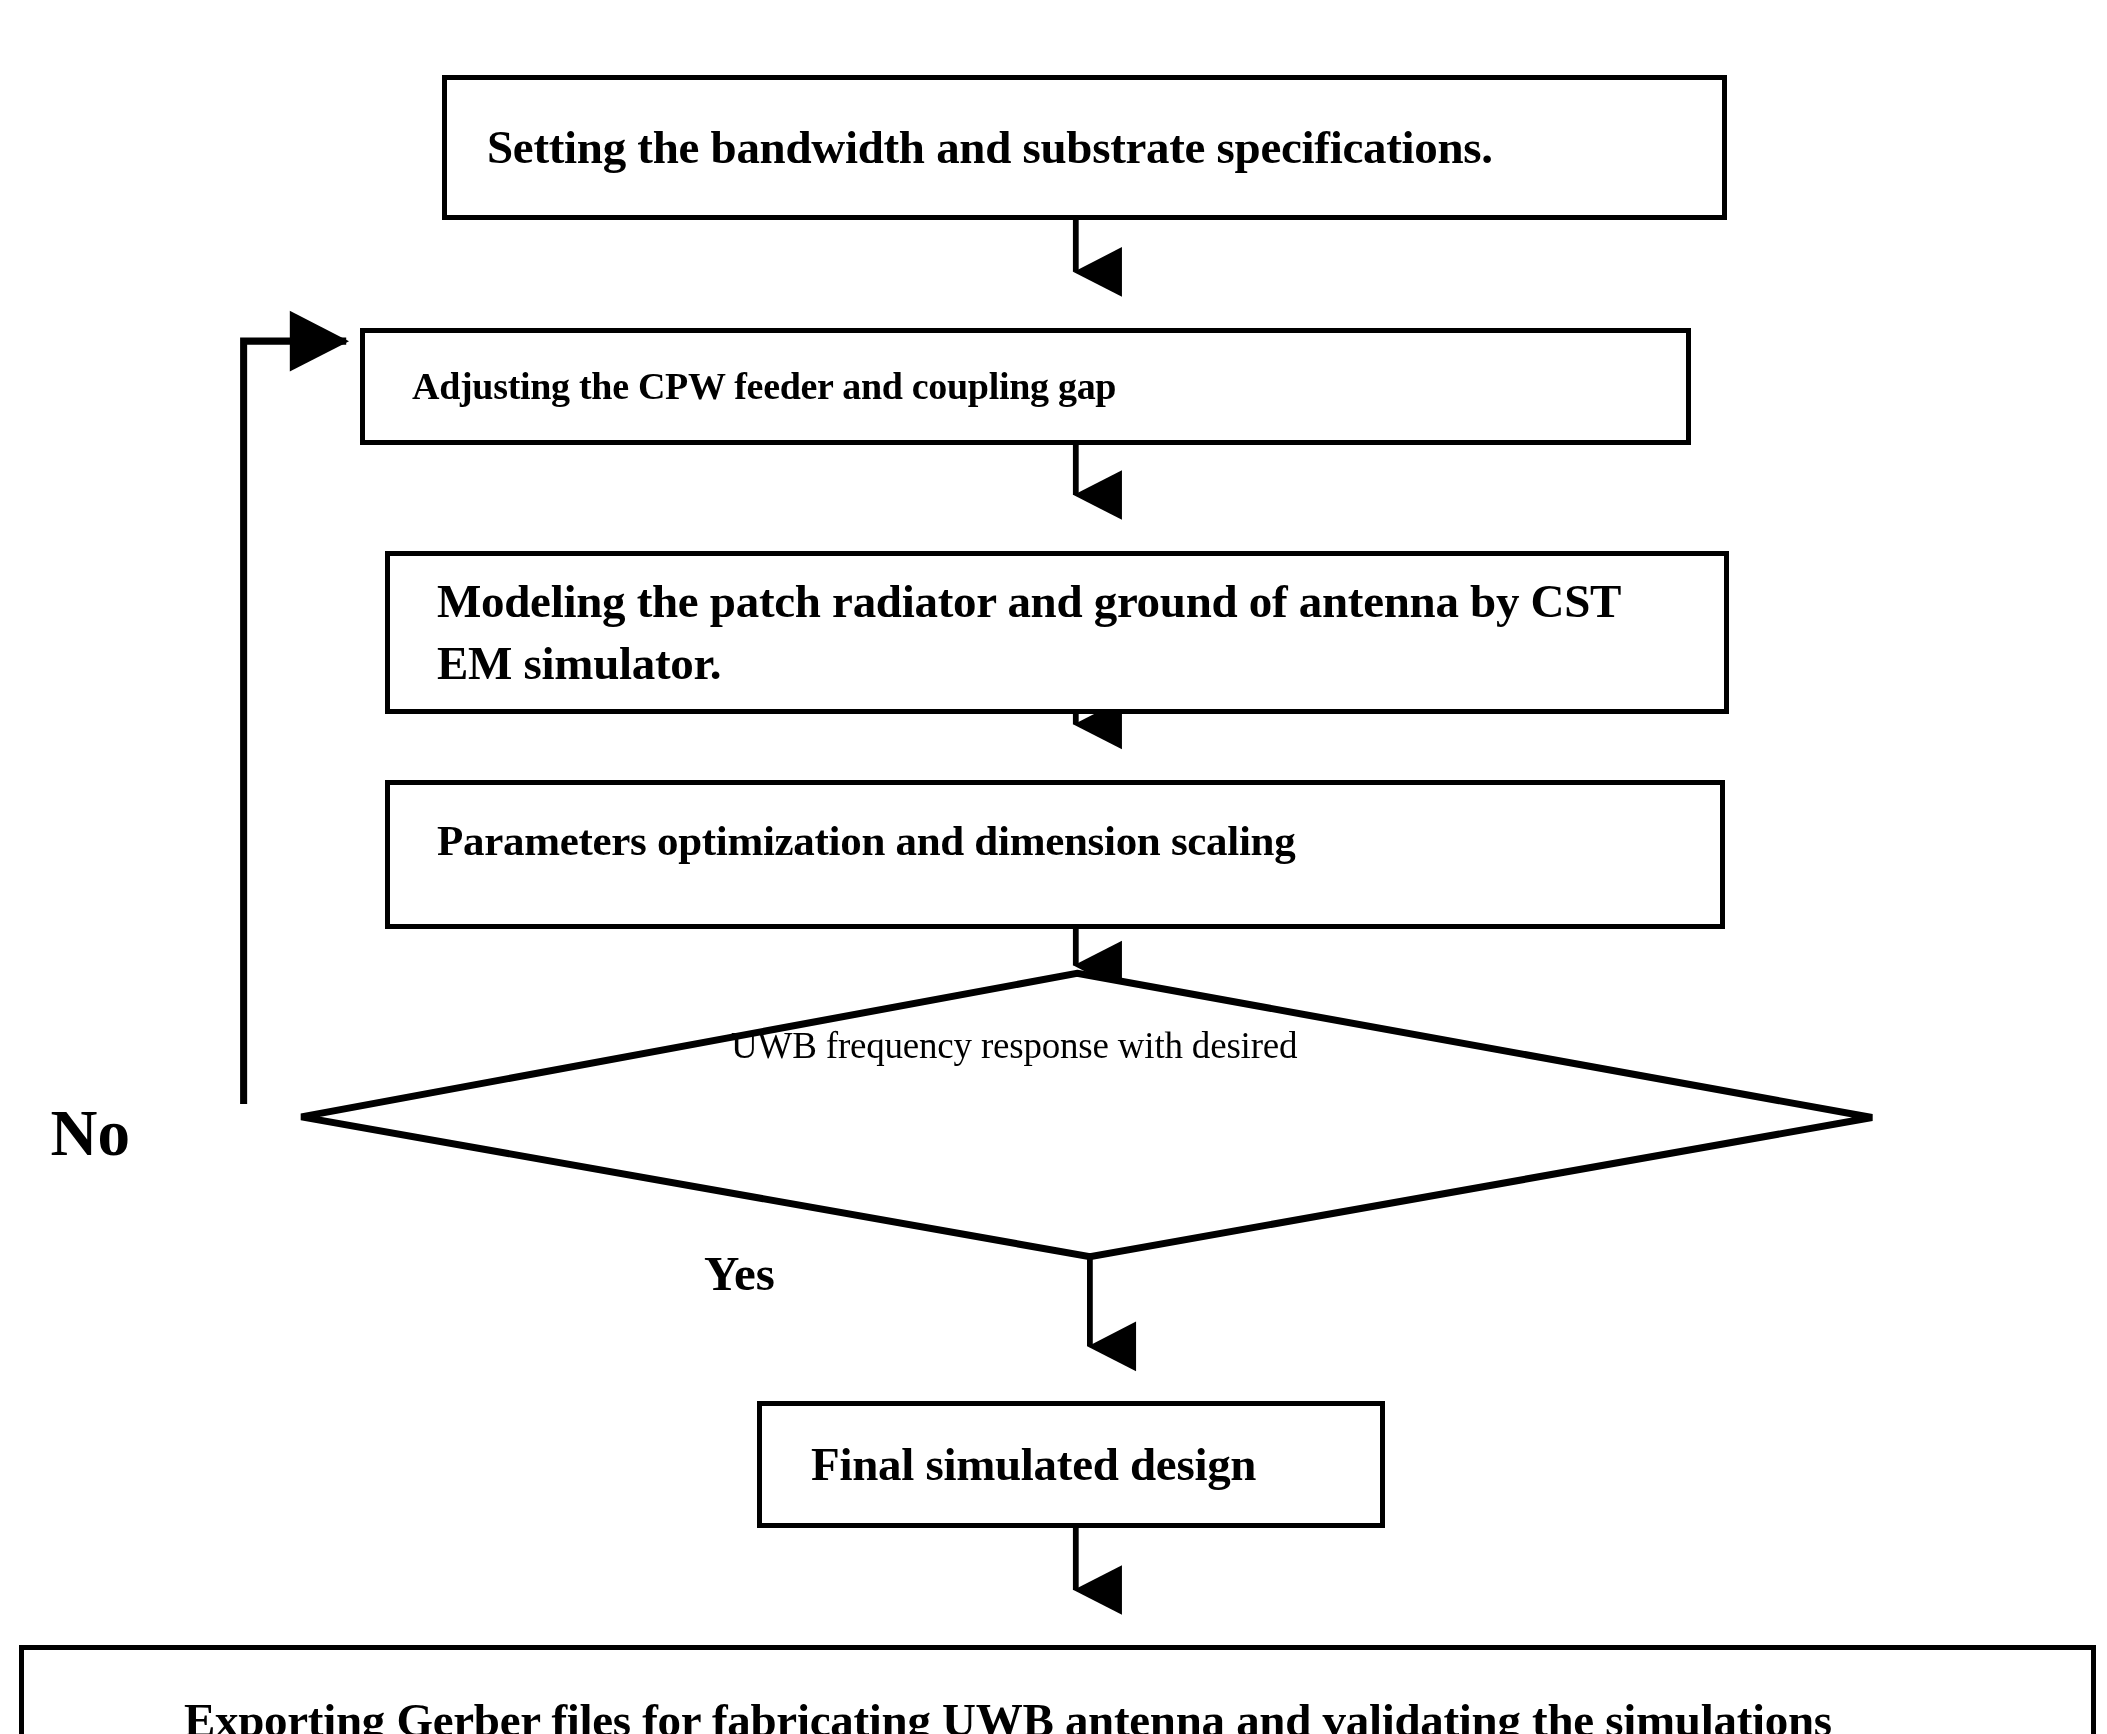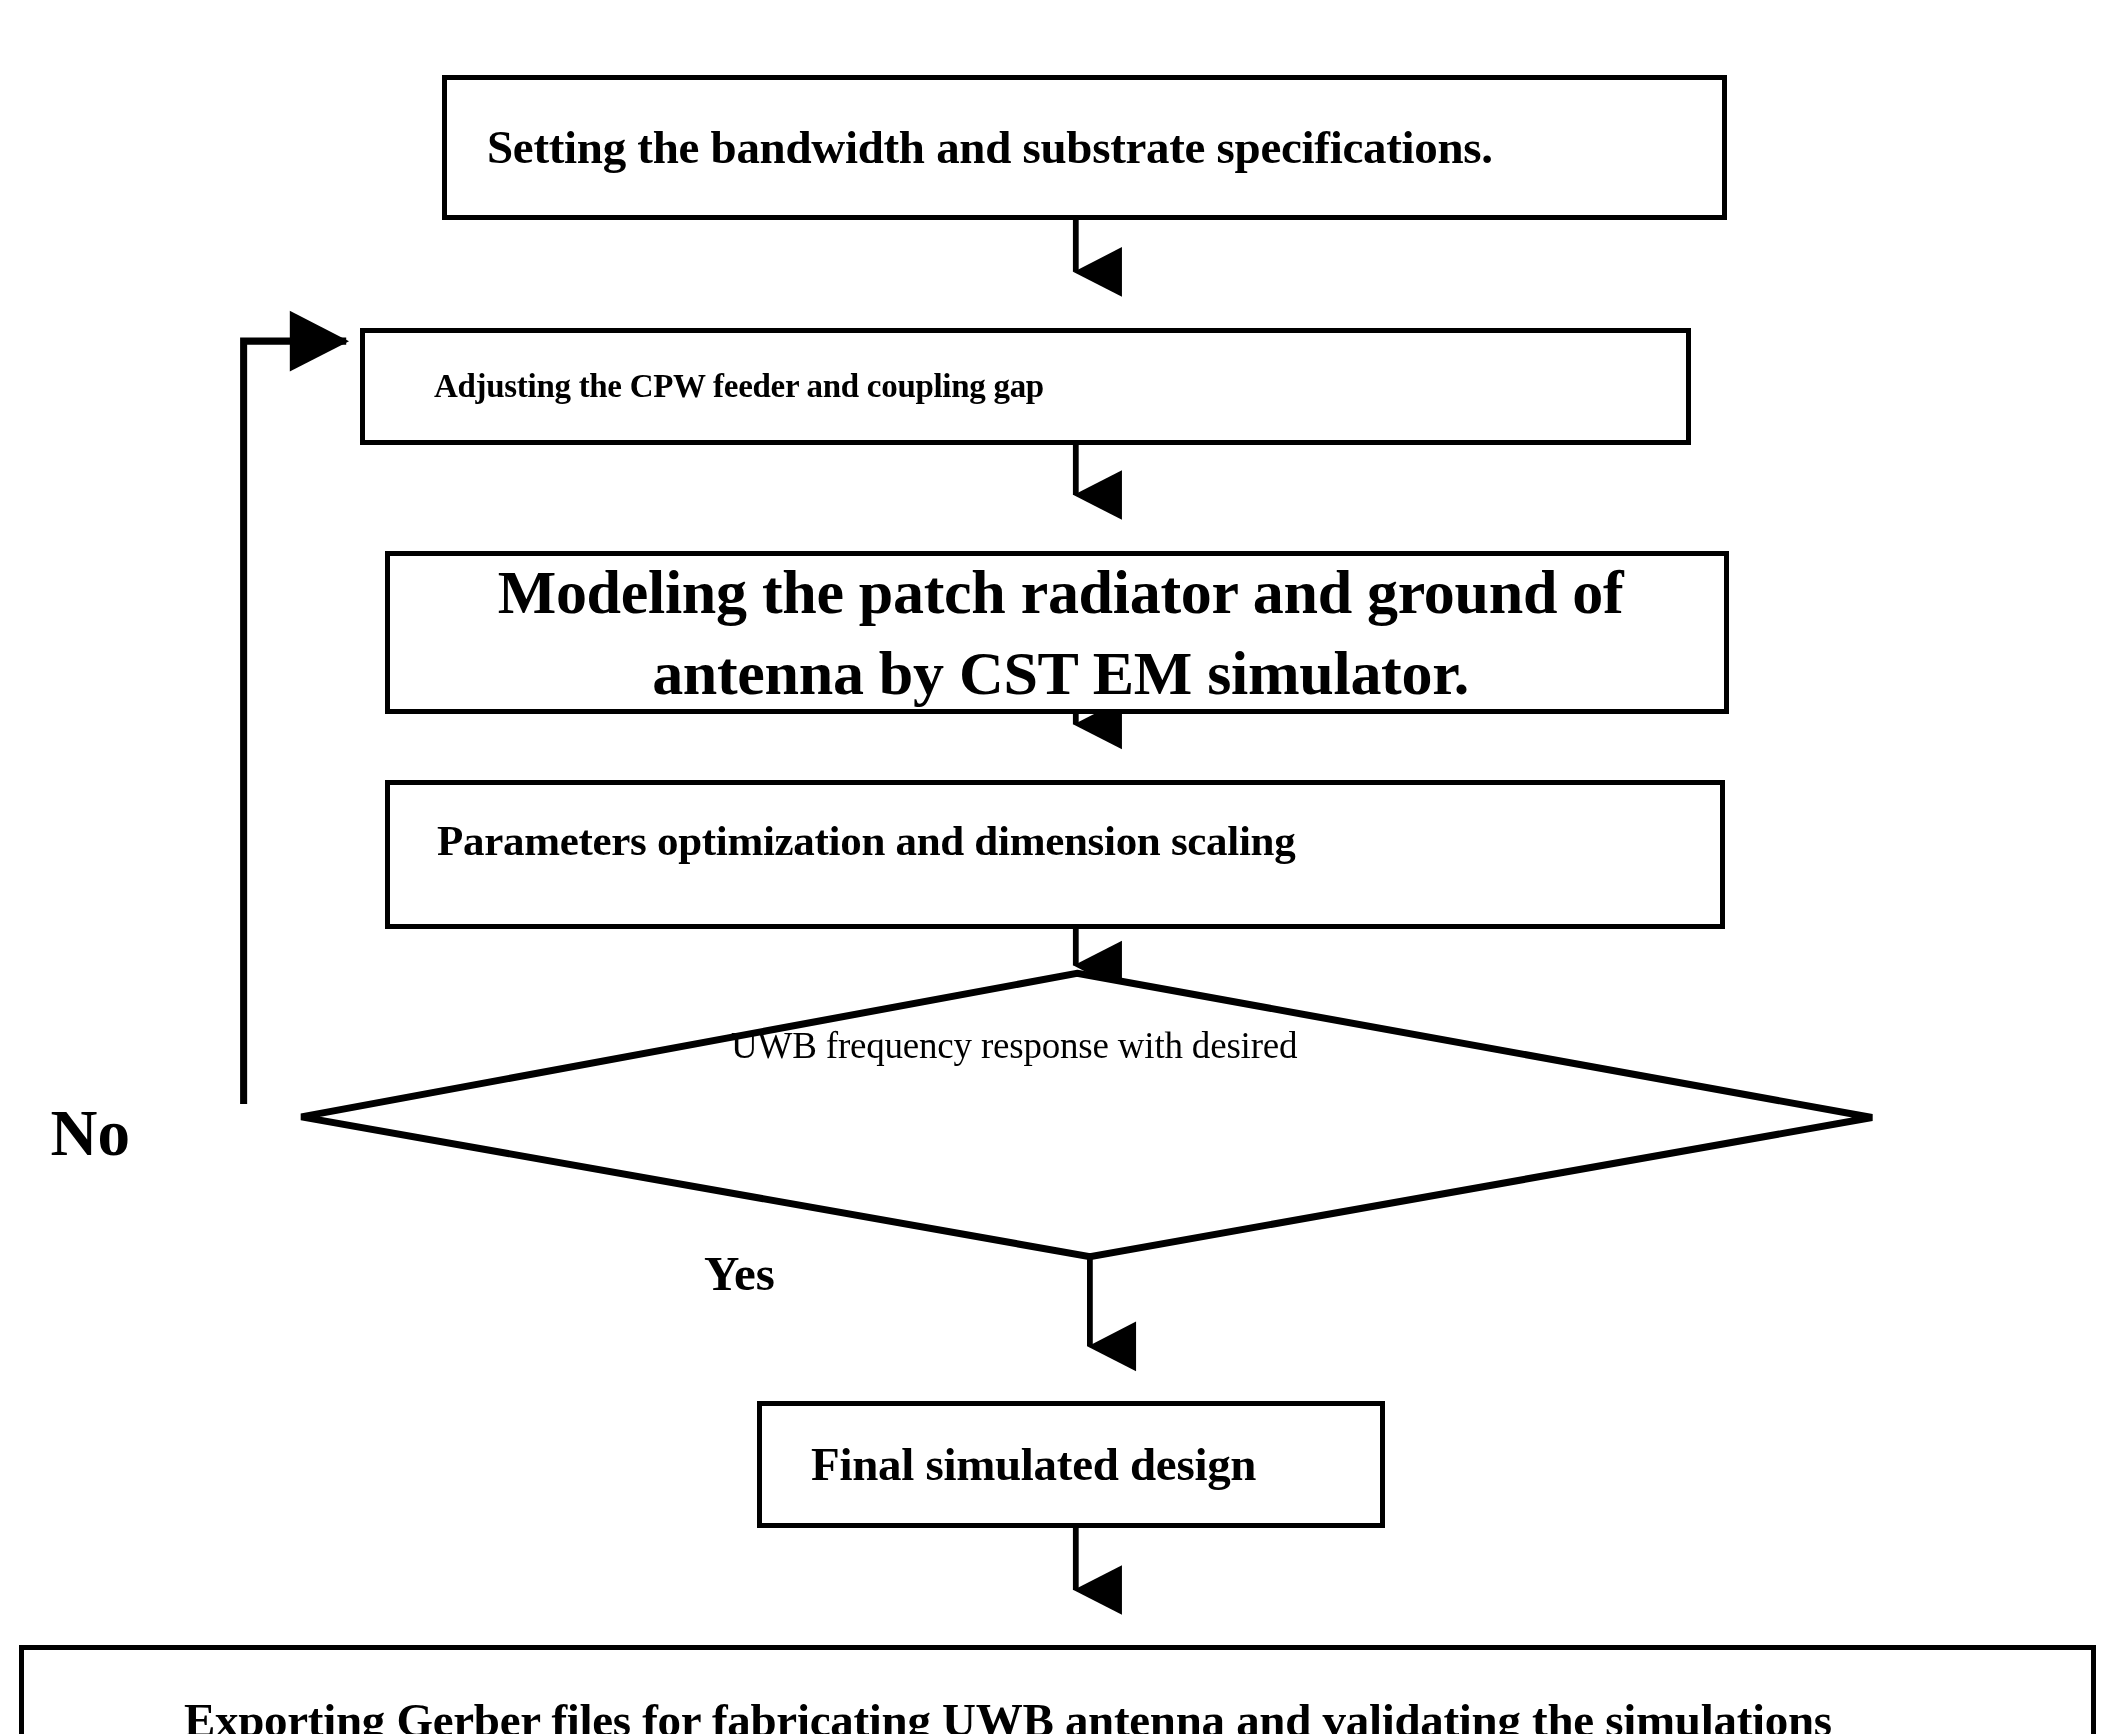--- a/index.html
+++ b/index.html
@@ -39,24 +39,24 @@
     font-weight: bold;
     color: #000000;
     line-height: 1.30;
     letter-spacing: -0.3px;
   }
   
   #box-setting      { left: 442px;  top: 29px;   width: 1285px; height: 145px; }
   #box-setting .txt { padding: 0 0 0 40px; font-size: 47px; }
 
   #box-adjusting      { left: 360px;  top: 282px;  width: 1331px; height: 117px; }
-  #box-adjusting .txt { padding: 0 0 0 69px; font-size: 33px; }
+  #box-adjusting .txt { padding: 0 0 0 47px; font-size: 38px; }
 
   #box-modeling      { left: 385px;  top: 505px;  width: 1344px; height: 163px; }
-  #box-modeling .txt { padding: 0 40px 0 47px; font-size: 62px; text-align: center; }
+  #box-modeling .txt { padding: 0 40px 0 47px; font-size: 47px; }
 
   #box-parameters      { left: 385px;  top: 734px; width: 1340px; height: 149px; }
   #box-parameters .txt { padding: 0 0 0 47px; font-size: 43px; align-self: flex-start; margin-top: 28px; }
 
   #box-final      { left: 757px; top: 1355px; width: 628px;  height: 127px; }
   #box-final .txt { padding: 0 0 0 49px; font-size: 47px; }
 
   #box-exporting      { left: 19px;   top: 1599px; width: 2077px; height: 151px; }
   #box-exporting .txt { padding: 0 0 0 160px; font-size: 47px; }
 

